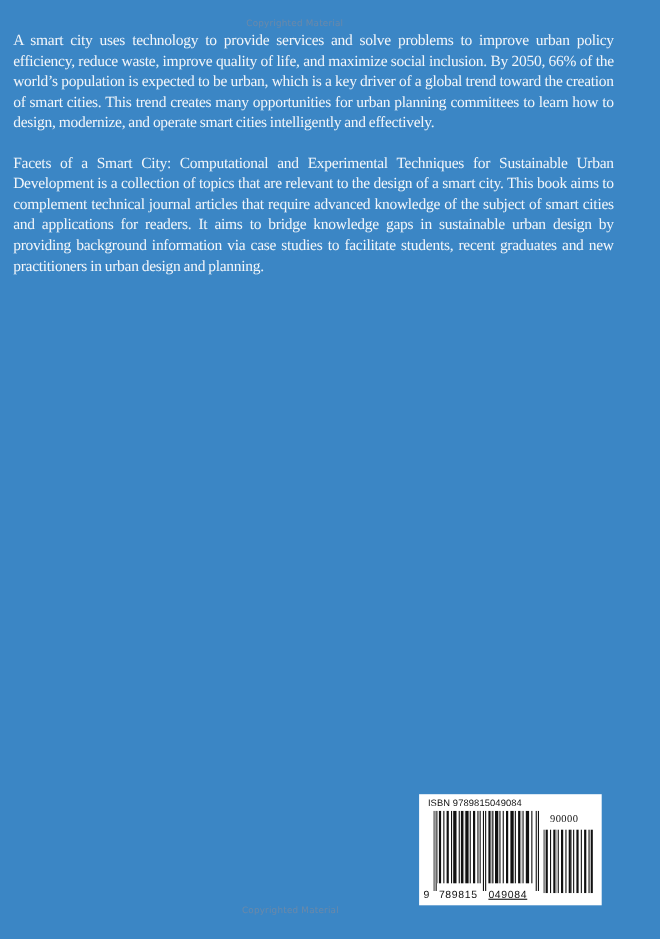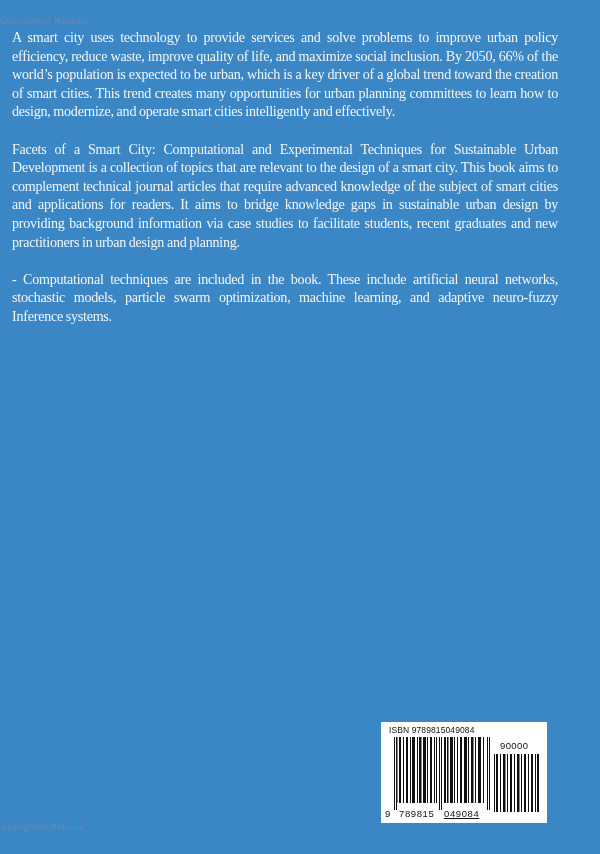--- a/index.html
+++ b/index.html
@@ -3,21 +3,21 @@
   <meta charset="utf-8">
   <style>
     html, body { margin: 0; padding: 0; }
     body {
       width: 600px; height: 854px; overflow: hidden;
       background: #3b86c5;
       position: relative;
       font-family: "DejaVu Sans", sans-serif;
     }
     .watermark {
-      position: absolute; left: 0; width: 536px; text-align: left;
+      position: absolute; left: 0; width: 536px; text-align: center;
       font-size: 8px; color: #7a8aa0; opacity: 0.75; letter-spacing: 0.2px;
     }
     .wm-top { top: 17px; }
     .wm-bottom { top: 823px; left: -4px; }
     .body-text {
       position: absolute; left: 12px; top: 28px; width: 546px;
       color: #f2f6fa;
       font-size: 14.1px; line-height: 18.6px;
       text-align: justify;
       letter-spacing: -0.25px;
@@ -33,40 +33,39 @@
       font-family: "Liberation Sans", sans-serif; letter-spacing: 0.1px;
     }
     .bars-main {
       position: absolute; left: 13px; top: 15px; height: 73px; width: 98px;
     }
     .bars-addon {
       position: absolute; left: 113px; top: 32px; height: 58px; width: 45px;
     }
     .addon-digits {
       position: absolute; left: 119px; top: 18px; font-size: 9.5px; color: #111;
-      font-family: Liberation Sans, sans-serif; letter-spacing: 0.4px;
+      font-family: Liberation Serif, serif; letter-spacing: 0.4px;
     }
     .digits-row {
       position: absolute; top: 86px; font-size: 9.5px; color: #111;
       font-family: "Liberation Sans", sans-serif; letter-spacing: 0.6px;
       background: #fff;
     }
     .d-first { left: 4px; }
     .d-left { left: 18px; text-align: right; }
     .d-right { left: 63px; text-decoration: underline; }
   </style>
 </head>
 <body>
 
 <div class="watermark wm-top">Copyrighted Material</div>
 
 <div class="body-text">
   <p>A smart city uses technology to provide services and solve problems to improve urban policy efficiency, reduce waste, improve quality of life, and maximize social inclusion. By 2050, 66% of the world’s population is expected to be urban, which is a key driver of a global trend toward the creation of smart cities. This trend creates many opportunities for urban planning committees to learn how to design, modernize, and operate smart cities intelligently and effectively.</p>
   <p>Facets of a Smart City: Computational and Experimental Techniques for Sustainable Urban Development is a collection of topics that are relevant to the design of a smart city. This book aims to complement technical journal articles that require advanced knowledge of the subject of smart cities and applications for readers. It aims to bridge knowledge gaps in sustainable urban design by providing background information via case studies to facilitate students, recent graduates and new practitioners in urban design and planning.</p>
-  <p>- Computational techniques are included in the book. These include artificial neural networks, stochastic models, particle swarm optimization, machine learning, and adaptive neuro-fuzzy Inference systems.</p>
 </div>
 
 <div class="barcode-box">
   <div class="isbn-label">ISBN 9789815049084</div>
   <svg class="bars-main" viewBox="0 0 98 73" preserveAspectRatio="none">
     <g fill="#111">
       <rect x="0" y="0" width="1" height="73"></rect>
       <rect x="2" y="0" width="1" height="73"></rect>
       <rect x="5" y="0" width="2" height="66"></rect>
       <rect x="9" y="0" width="1" height="66"></rect>

